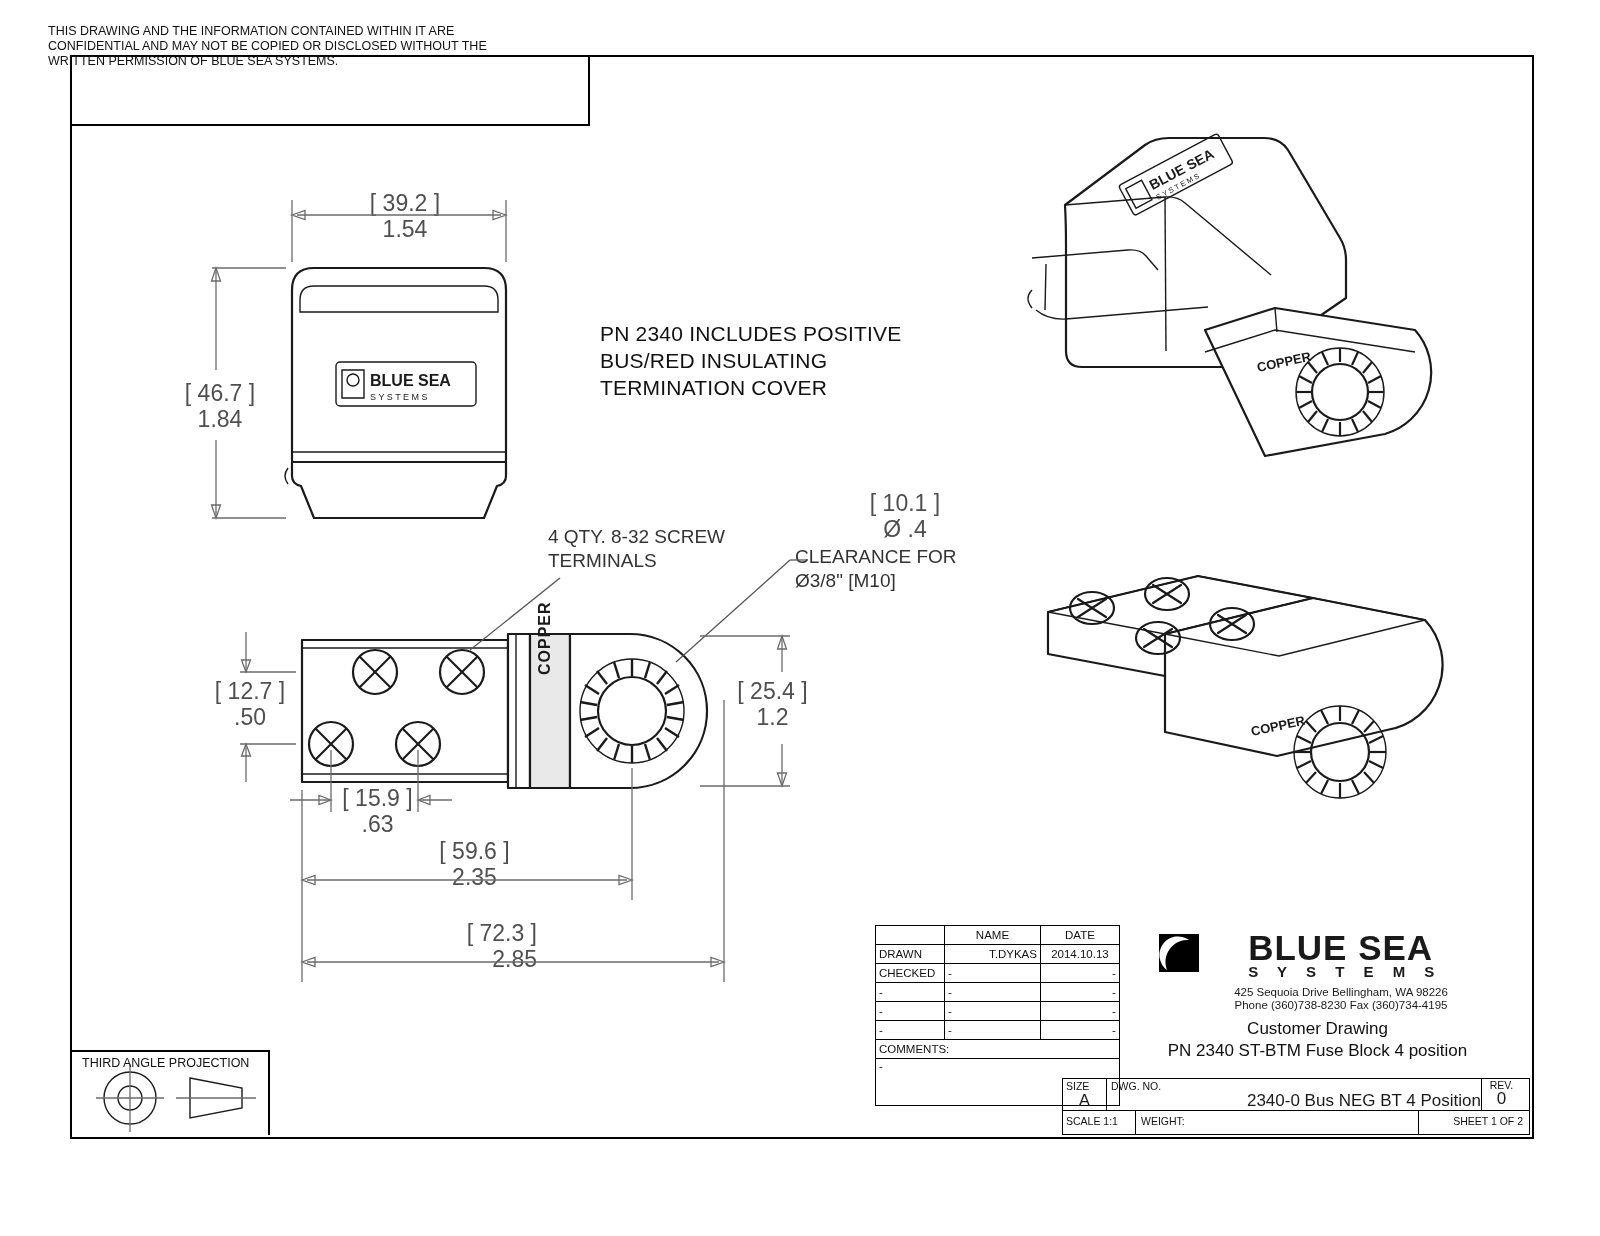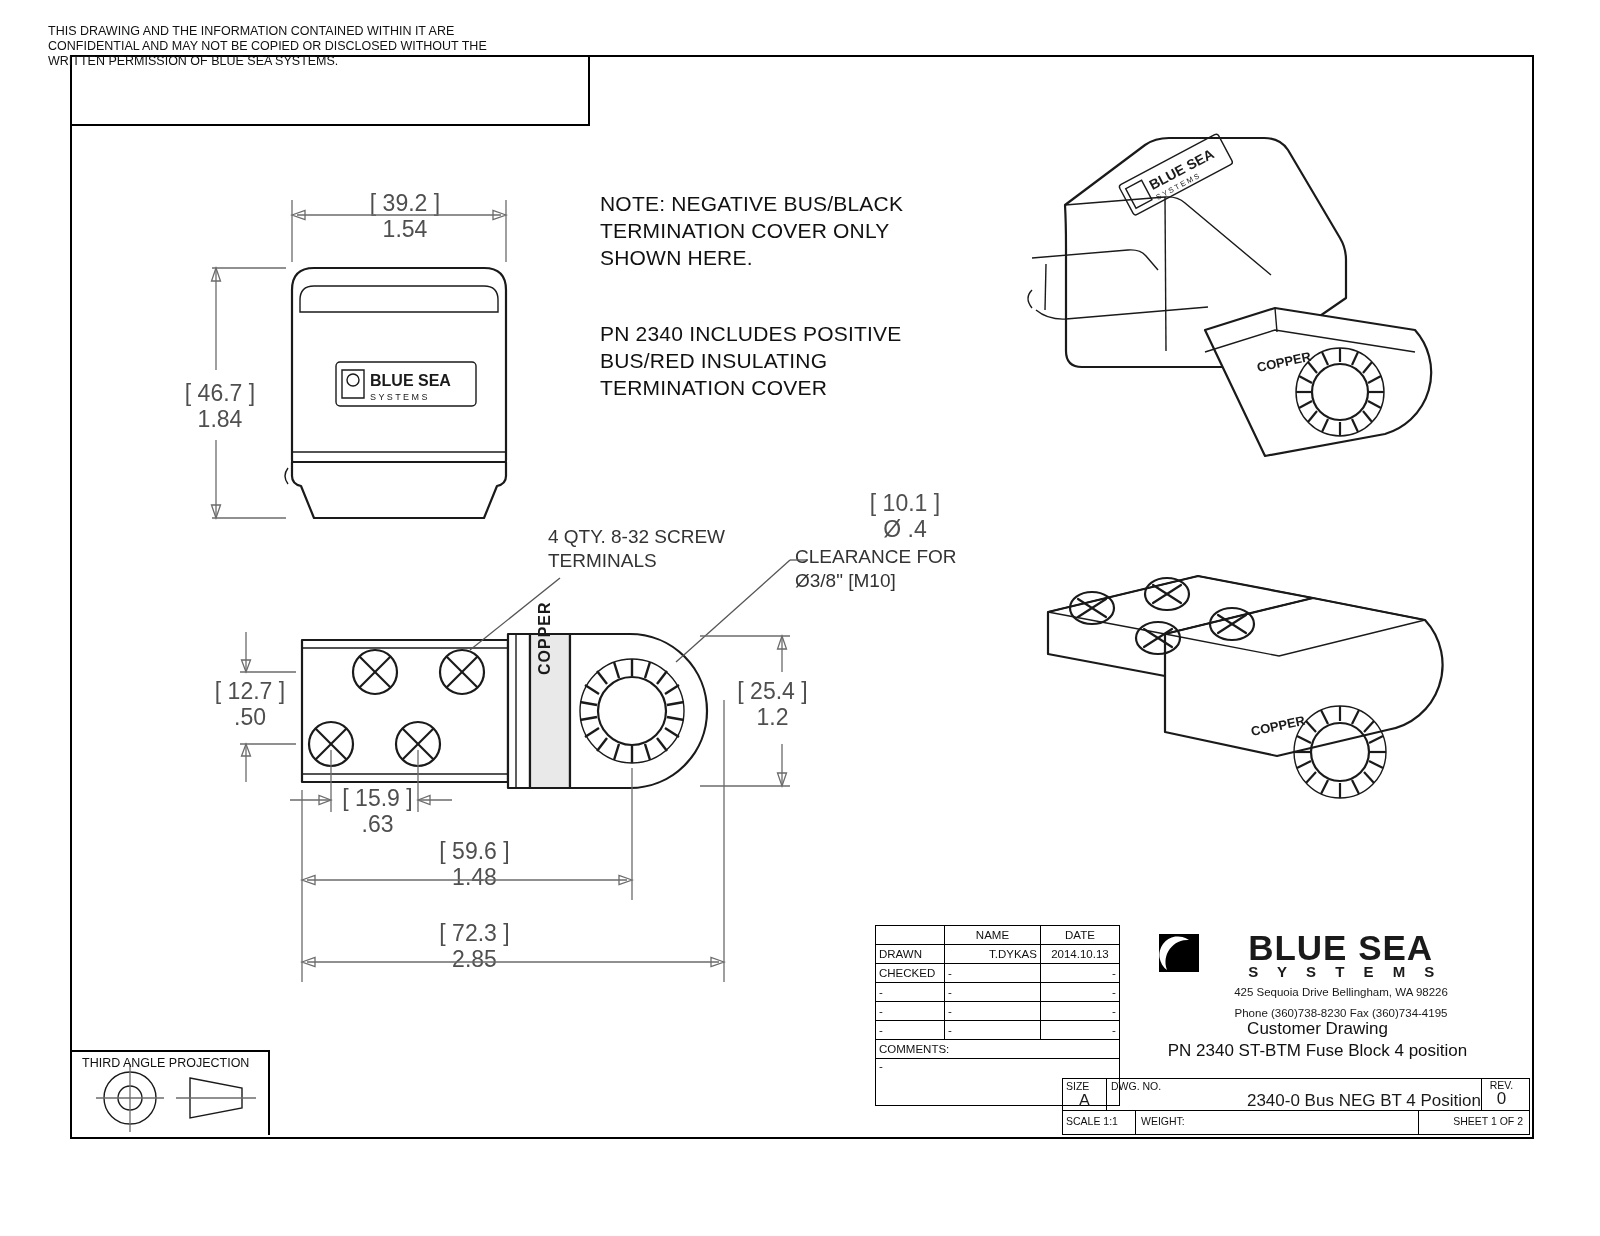--- a/index.html
+++ b/index.html
@@ -38,21 +38,20 @@
 </style>
 </head>
 <body>
 
 <div id="sheet">
 
   <div class="frame"></div>
   <div class="conf-box"></div>
   <div class="conf-text">THIS DRAWING AND THE INFORMATION CONTAINED WITHIN IT ARE CONFIDENTIAL AND MAY NOT BE COPIED OR DISCLOSED WITHOUT THE WRITTEN PERMISSION OF BLUE SEA SYSTEMS.</div>
 
-  <div class="note" style="left:600px;top:190px;width:350px;">NOTE: NEGATIVE BUS/BLACK TERMINATION COVER ONLY SHOWN HERE.</div>
   <div class="note" style="left:600px;top:320px;width:350px;">PN 2340 INCLUDES POSITIVE BUS/RED INSULATING TERMINATION COVER</div>
 
   <div class="dim" style="left:315px;top:190px;width:180px;">
     <div class="val">[ 39.2 ]</div>
     <div class="val2">1.54</div>
   </div>
 
   <div class="dim" style="left:165px;top:380px;width:110px;">
     <div class="val">[ 46.7 ]</div>
     <div class="val2">1.84</div>
@@ -68,24 +67,24 @@
     <div class="val2">.50</div>
   </div>
 
   <div class="dim" style="left:320px;top:785px;width:115px;">
     <div class="val">[ 15.9 ]</div>
     <div class="val2">.63</div>
   </div>
 
   <div class="dim" style="left:412px;top:838px;width:125px;">
     <div class="val">[ 59.6 ]</div>
-    <div class="val2">1.48</div>
-  </div>
-
-  <div class="dim" style="left:412px;top:920px;width:125px;">
+    <div class="val2">2.35</div>
+  </div>
+
+  <div class="dim" style="left:412px;top:920px;width:125px;text-align:right;">
     <div class="val">[ 72.3 ]</div>
     <div class="val2">2.85</div>
   </div>
 
   <div class="dim" style="left:715px;top:678px;width:115px;">
     <div class="val">[ 25.4 ]</div>
     <div class="val2">1.2</div>
   </div>
 
   <div class="lbl" style="left:548px;top:525px;width:180px;">4 QTY.  8-32 SCREW TERMINALS</div>
@@ -356,21 +355,21 @@
       <svg width="48" height="46">
         <rect x="4" y="4" width="40" height="38" fill="#000"></rect>
         <path d="M12,40 a22,22 0 0 1 22,-30 a17,17 0 0 0 -22,30 z" fill="#fff"></path>
       </svg>
       <div style="margin-left:8px;">
         <div class="brandname">BLUE SEA</div>
         <div class="brandsub">S Y S T E M S</div>
       </div>
     </div>
     <div class="addr">425 Sequoia Drive   Bellingham, WA 98226</div>
-    <div class="addr" style="margin-top:8px;">Phone (360)738-8230   Fax (360)734-4195</div>
+    <div class="addr" style="margin-top:0;">Phone (360)738-8230   Fax (360)734-4195</div>
   </div>
 
   <div class="cust">
     <div>Customer Drawing</div>
     <div>PN 2340 ST-BTM Fuse Block 4 position</div>
   </div>
 
   <div class="dwgrow">
     <div style="position:relative;height:100%;">
       <div style="position:absolute;left:0;top:0;width:44px;height:100%;border-right:1px solid #000;box-sizing:border-box;">

